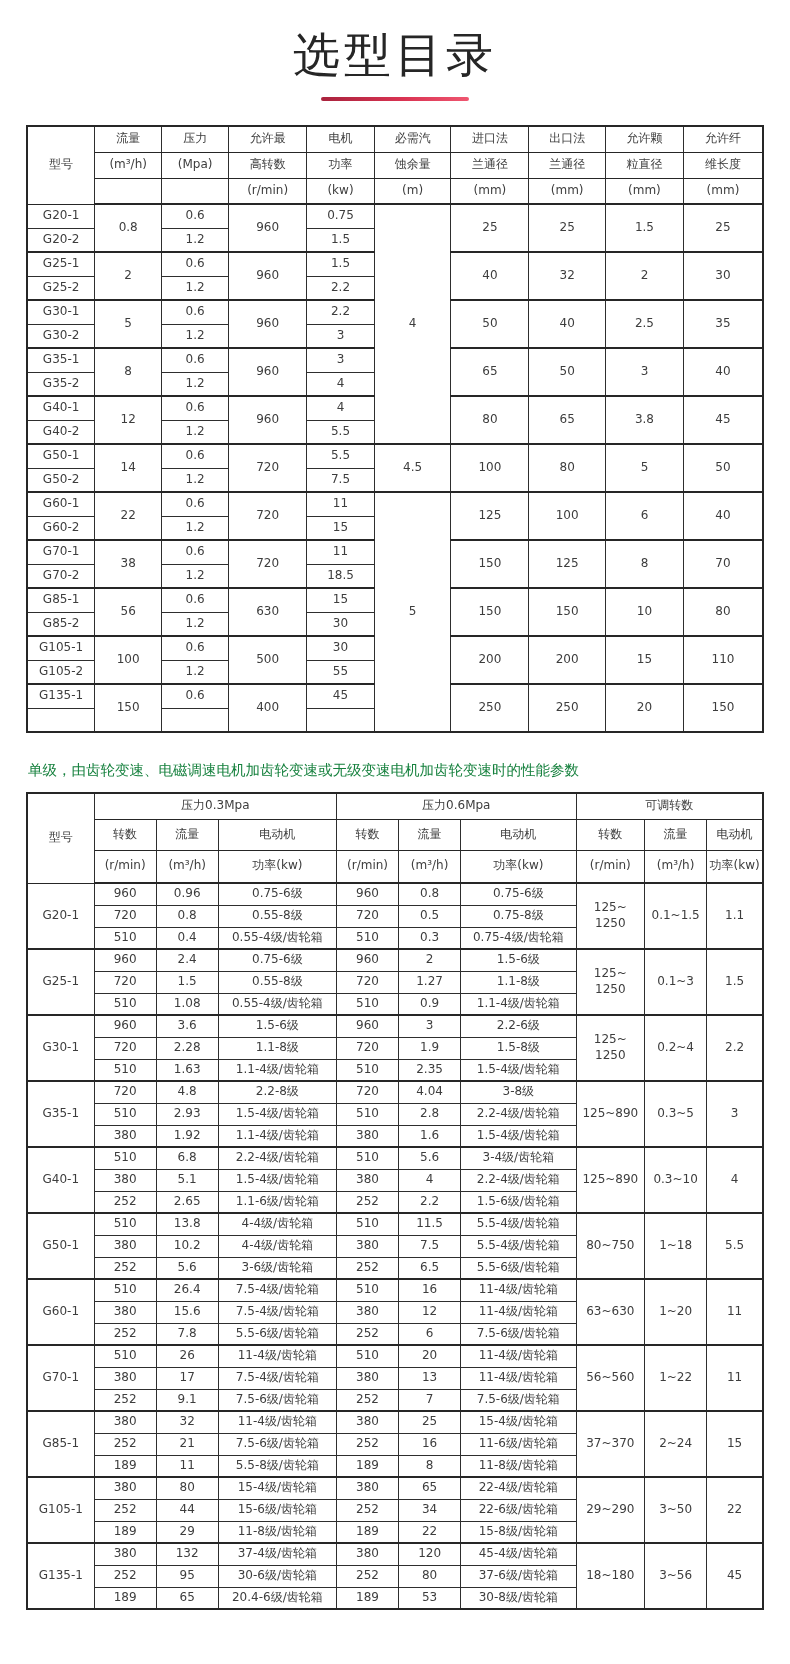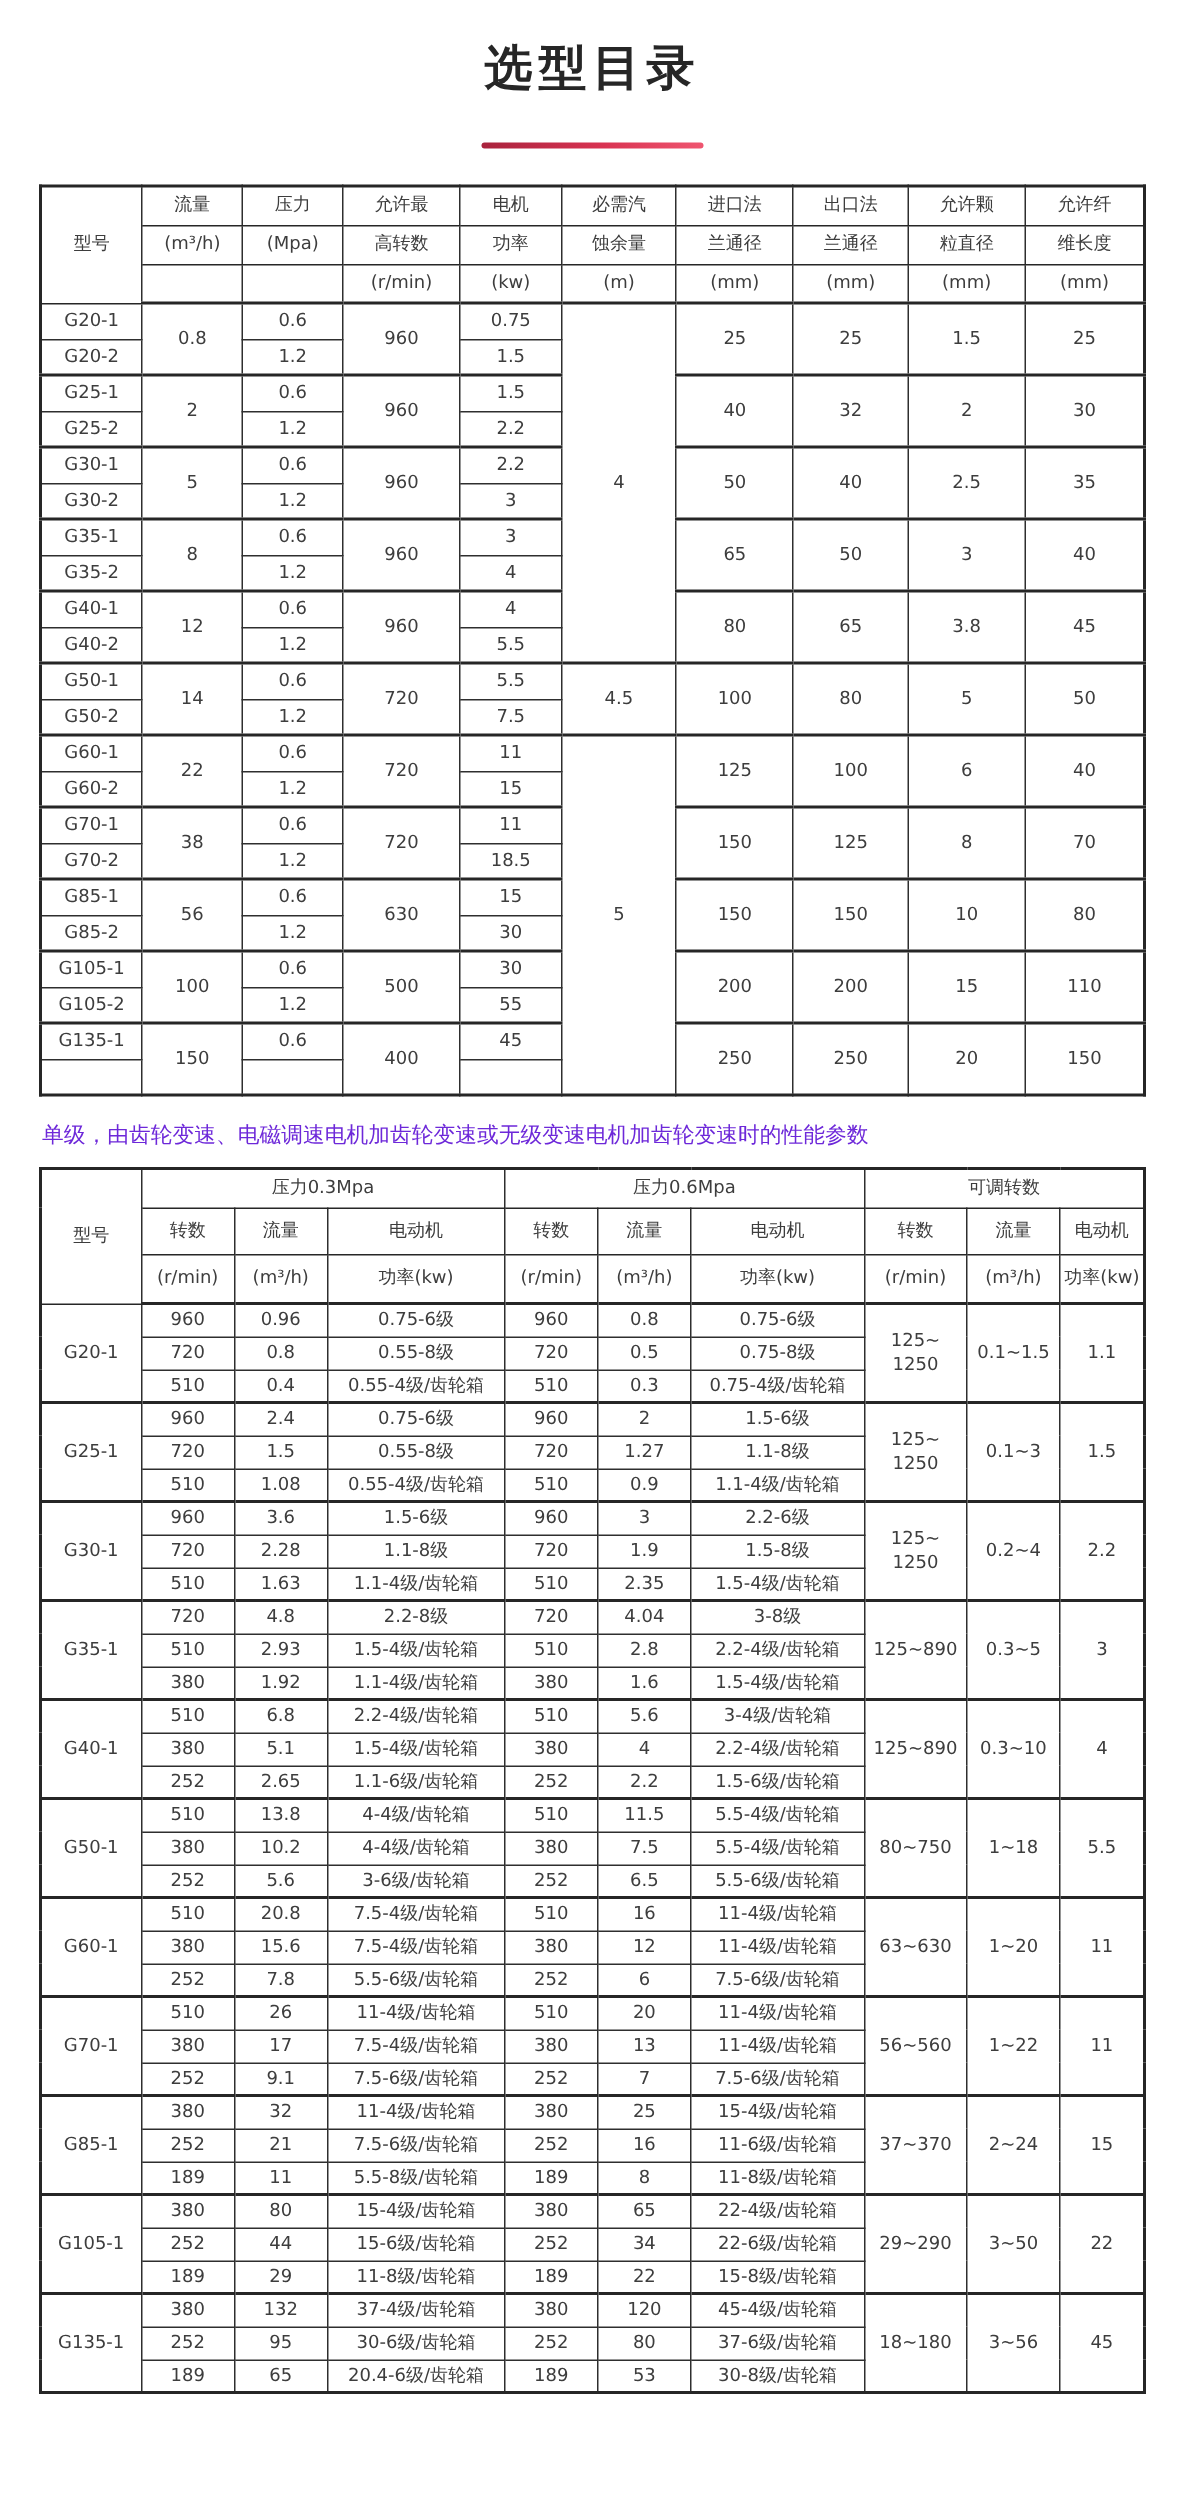--- a/index.html
+++ b/index.html
@@ -5,24 +5,24 @@
   html,body { margin:0; padding:0; }
   body {
     width:790px;
     background:#ffffff;
     font-family:"DejaVu Sans","Liberation Sans",sans-serif;
     color:#3d3d3d;
   }
   .page { width:790px; }
 
   .title {
-    margin:24px 0 27px 0;
+    margin:24px 0 10px 0;
     text-align:center;
-    font-size:32px;
-    font-weight:bold;
+    font-size:47px;
+    font-weight:normal;
     letter-spacing:4px;
     color:#262626;
   }
   .title-rule {
     width:148px; height:4px;
     margin:0 auto 24px auto;
     background:linear-gradient(90deg,#a9233d,#d93352 55%,#ef5670);
     border-radius:2px;
   }
 
@@ -51,23 +51,23 @@
   table.data-table tbody tr.grp td { border-top-width:2px; border-top-color:#262626; }
 
   .t1 thead tr { height:26px; }
   .t1 tbody tr { height:24px; }
   .t2 thead tr:nth-child(1) { height:26px; }
   .t2 thead tr:nth-child(2) { height:31px; }
   .t2 thead tr:nth-child(3) { height:33px; }
   .t2 tbody tr { height:22px; }
 
   .note {
-    margin:16px 0 12px 28px;
+    margin:28px 0 12px 28px;
     font-size:14.5px;
-    color:#6d28d9;
+    color:#15803d;
   }
 </style>
 </head>
 <body>
 
 <div class="page">
 
   <h1 class="title">选型目录</h1>
   <div class="title-rule"></div>
 
@@ -519,21 +519,21 @@
             <td>252</td>
             <td>5.6</td>
             <td>3-6级/齿轮箱</td>
             <td>252</td>
             <td>6.5</td>
             <td>5.5-6级/齿轮箱</td>
           </tr>
           <tr class="grp">
             <td rowspan="3">G60-1</td>
             <td>510</td>
-            <td>20.8</td>
+            <td>26.4</td>
             <td>7.5-4级/齿轮箱</td>
             <td>510</td>
             <td>16</td>
             <td>11-4级/齿轮箱</td>
             <td rowspan="3">63~630</td>
             <td rowspan="3">1~20</td>
             <td rowspan="3">11</td>
           </tr>
           <tr>
             <td>380</td>

